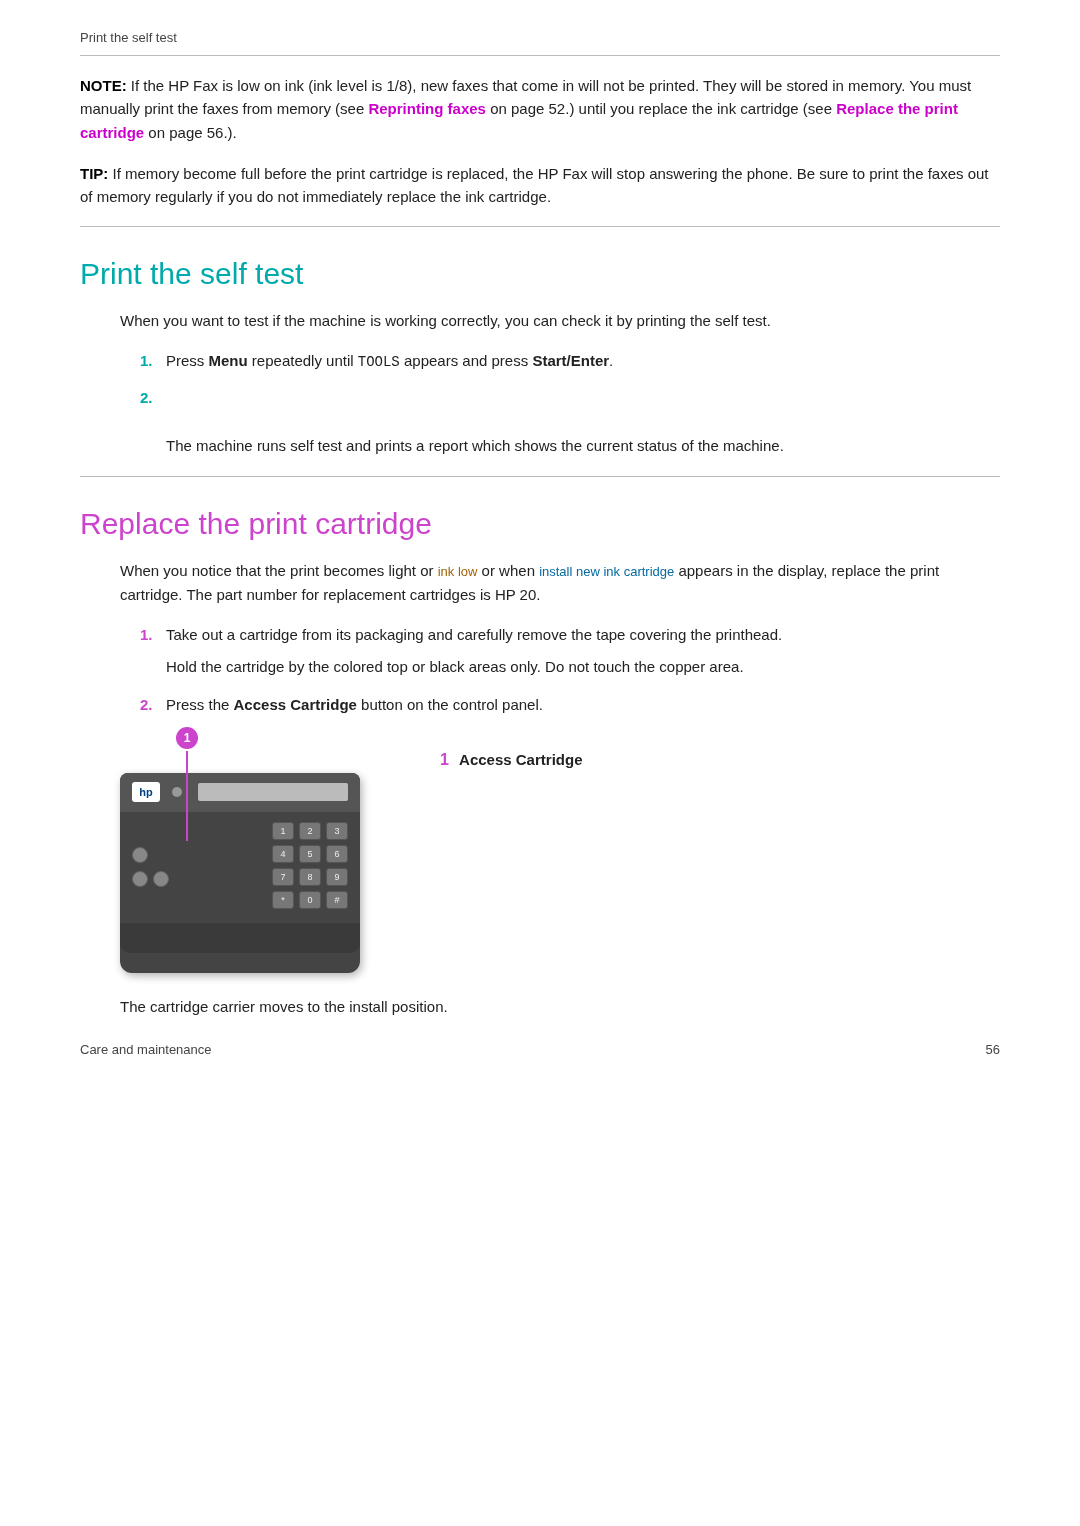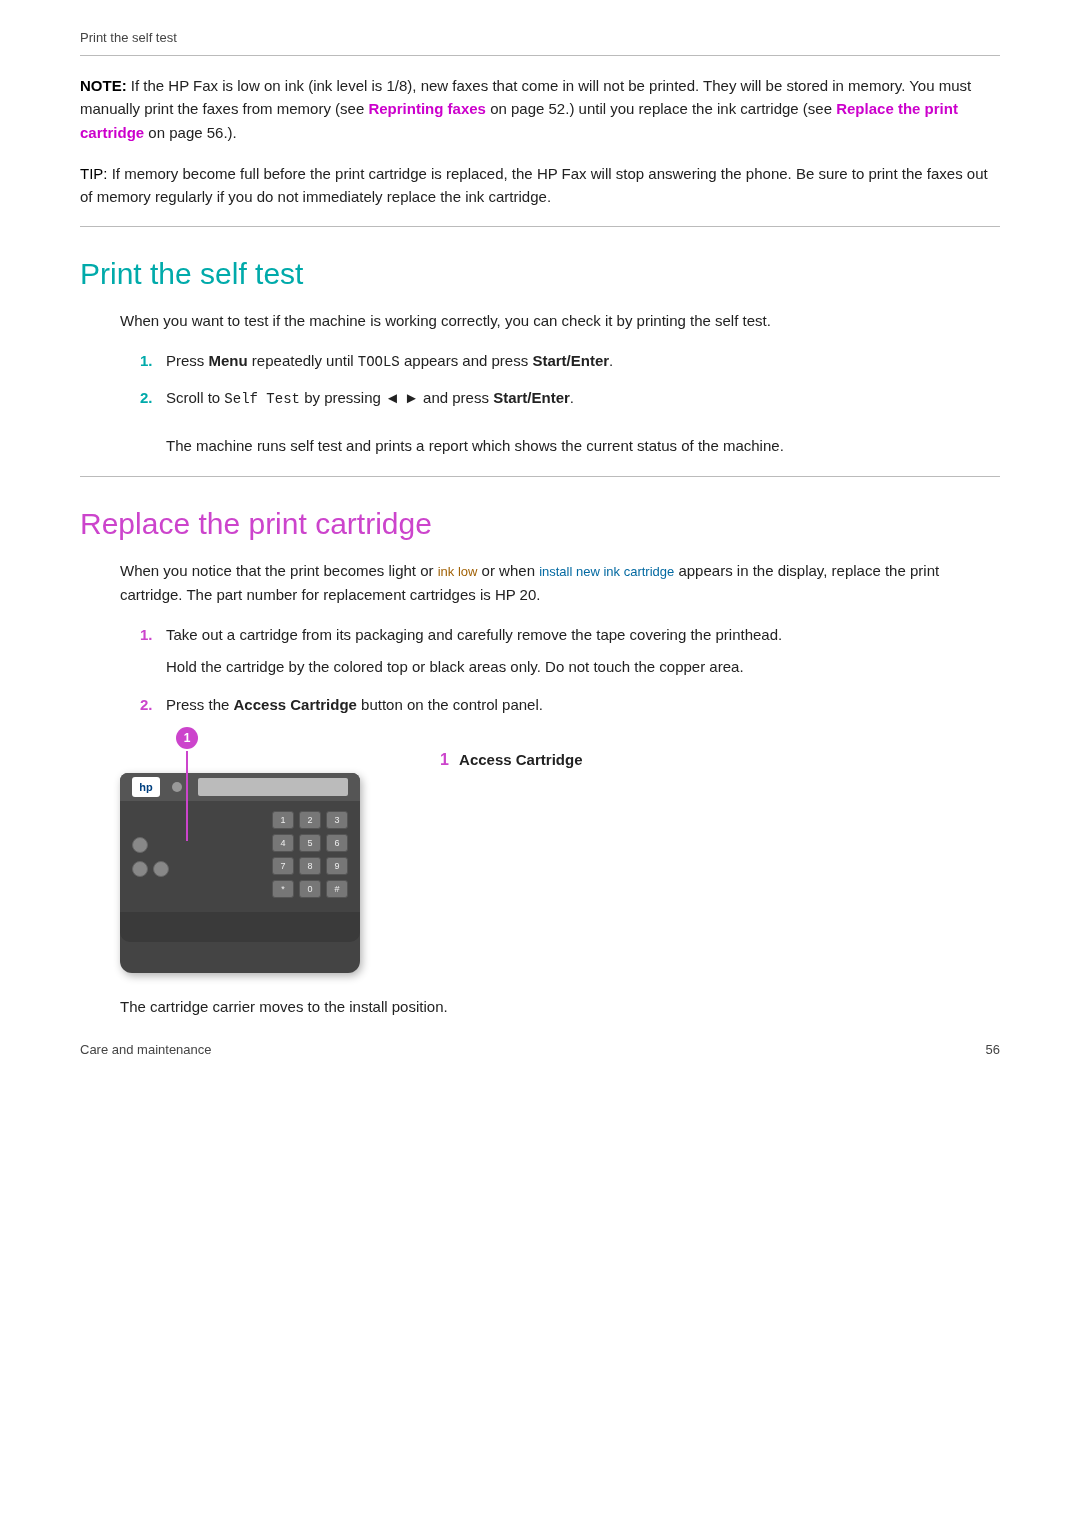--- a/index.html
+++ b/index.html
@@ -38,21 +38,21 @@
     .note-block .link-magenta {
       color: #cc00cc;
       font-weight: bold;
       text-decoration: none;
     }
     .tip-block {
       margin-bottom: 18px;
       line-height: 1.55;
     }
     .tip-block .label-tip {
-      font-weight: normal;
+      font-weight: bold;
       color: #000;
     }
     .bottom-divider {
       border: none;
       border-top: 1.5px solid #bbb;
       margin: 18px 0 30px 0;
     }
     .section-heading {
       font-size: 30px;
       color: #00aaaa;
@@ -108,21 +108,21 @@
       border-radius: 8px 8px 12px 12px;
       width: 240px;
       height: 200px;
       position: relative;
       margin-top: 32px;
       box-shadow: 2px 3px 8px rgba(0,0,0,0.3);
     }
     .fax-top-panel {
       background: #555;
       border-radius: 8px 8px 0 0;
-      height: 28px;
+      height: 39px;
       display: flex;
       align-items: center;
       padding: 0 12px;
       gap: 8px;
     }
     .fax-hp-logo {
       width: 28px;
       height: 20px;
       background: #fff;
       border-radius: 3px;
@@ -283,23 +283,20 @@
       <div class="li-row">
         <span class="li-num">1.</span>
         <span>
           <span>Press </span><span class="bold">Menu</span><span> repeatedly until </span><span class="mono">TOOLS</span><span> appears and press </span><span class="bold">Start/Enter</span><span>.</span>
         </span>
       </div>
     </li>
     <li style="margin-top:10px;">
       <div class="li-row">
         <span class="li-num">2.</span>
-        <span>
-          <span>Scroll to </span><span class="mono">Self Test</span><span> by pressing </span><span>◄ ►</span><span> and press </span><span class="bold">Start/Enter</span><span>.</span>
-        </span>
       </div>
       <div class="step-indent" style="margin-left:26px; margin-top:24px;">The machine runs self test and prints a report which shows the current status of the machine.</div>
     </li>
   </ol>
 
   <hr class="bottom-divider">
 
   <h2 class="section2-heading">Replace the print cartridge</h2>
 
   <div class="section-intro">

